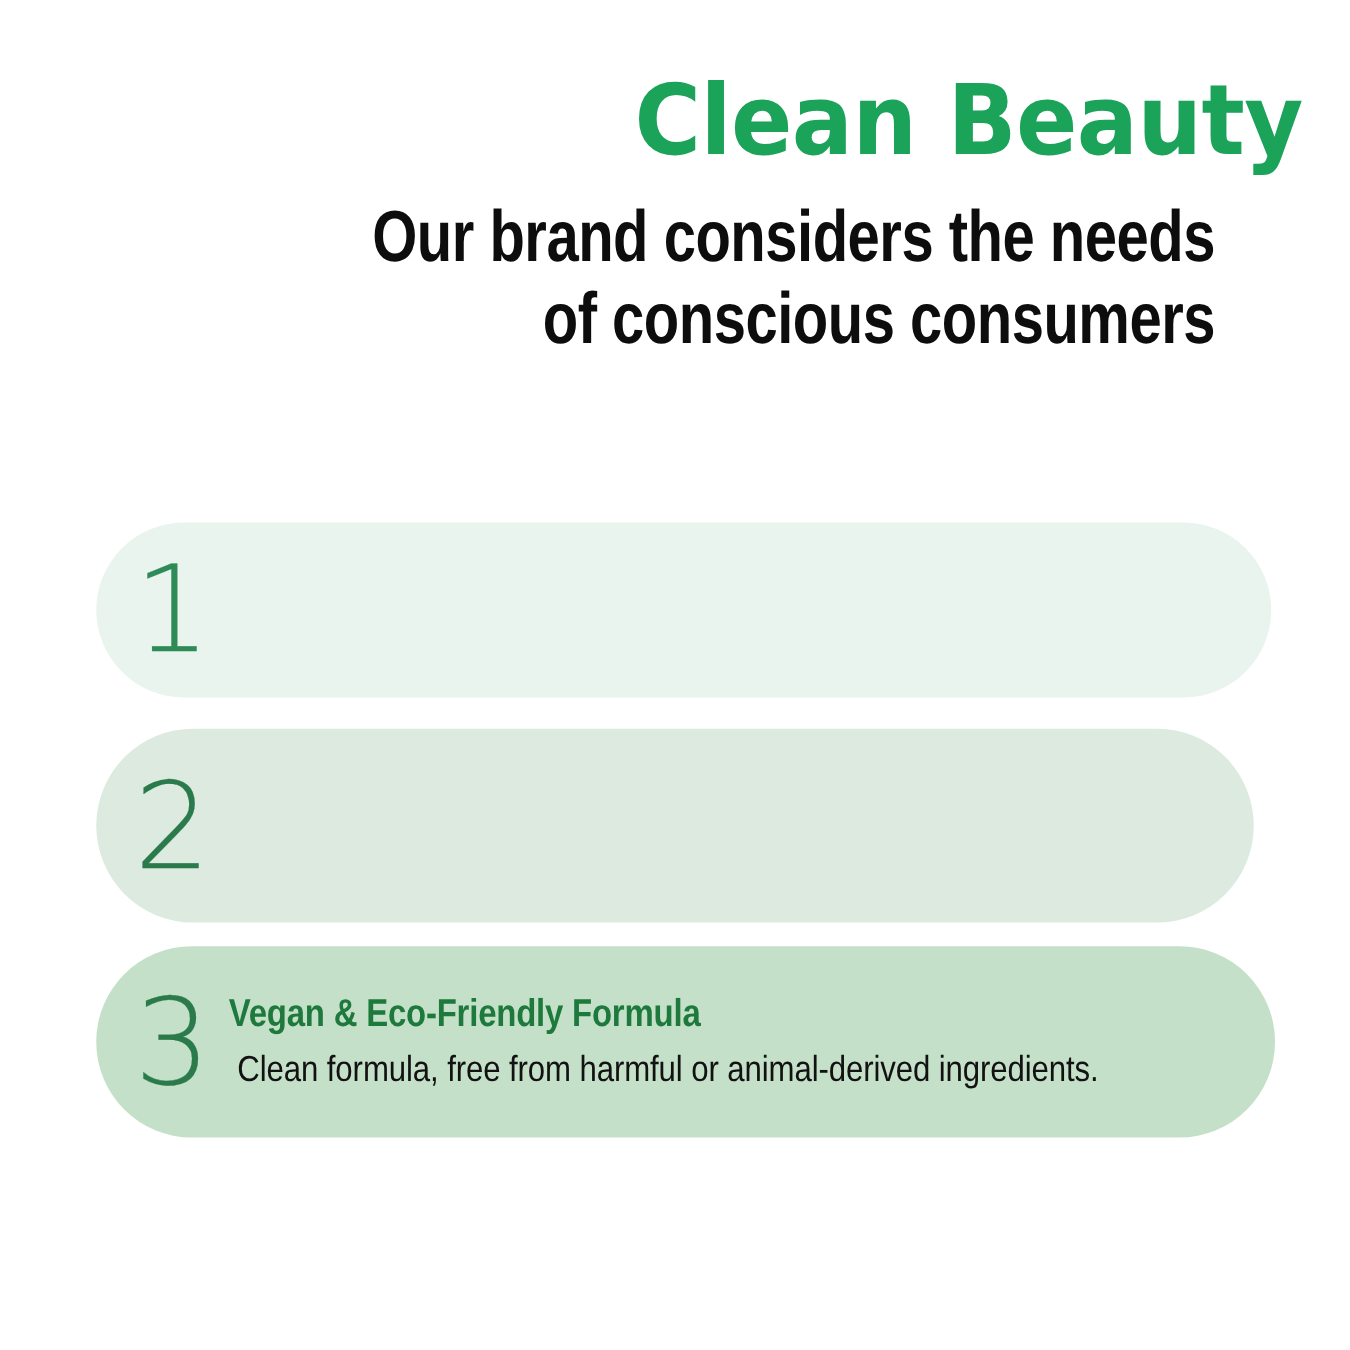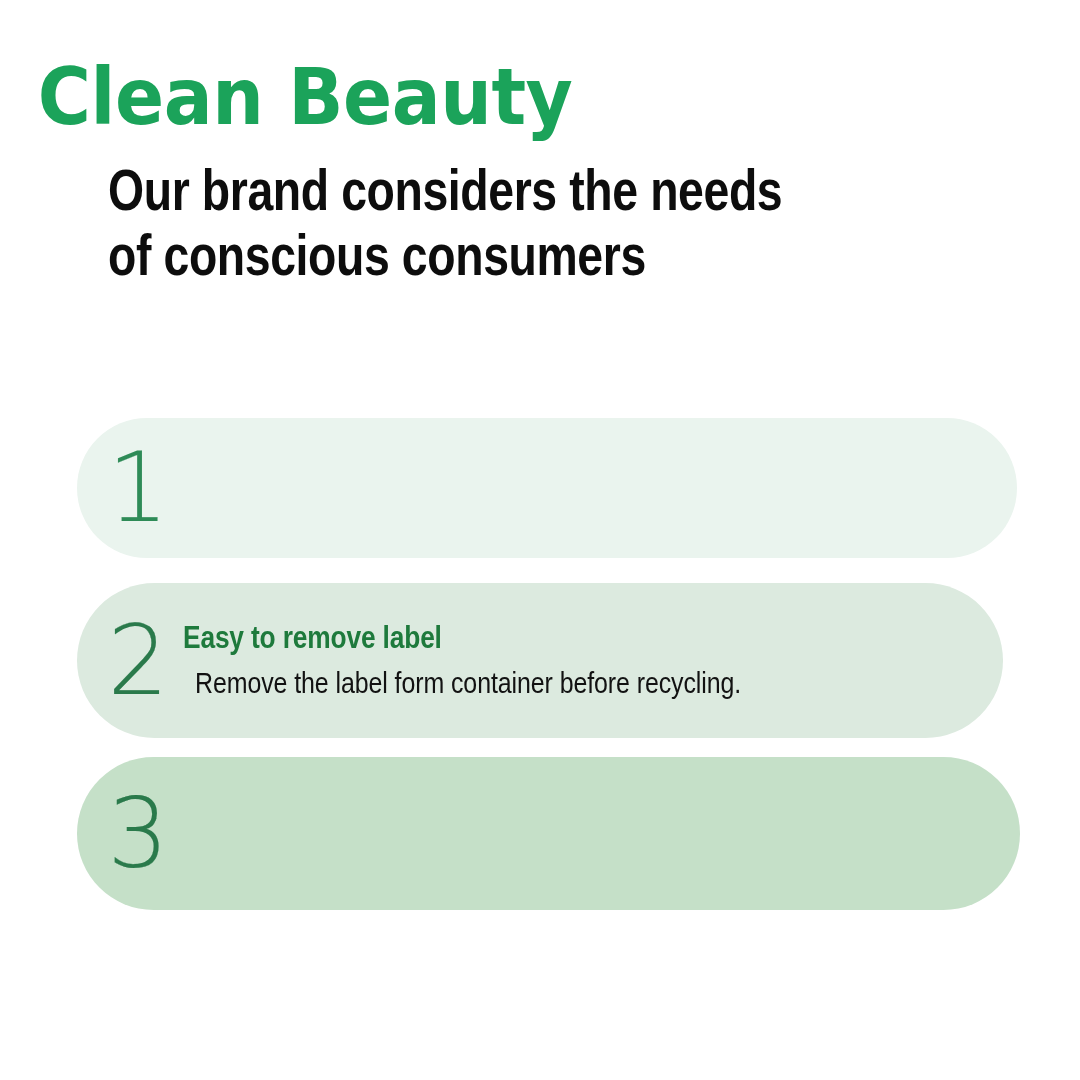--- a/index.html
+++ b/index.html
@@ -20,21 +20,21 @@
     width: 1080px;
     height: 1080px;
   }
 
   
   .header {
     position: absolute;
     top: 0;
     left: 0;
     width: 1080px;
-    text-align: left;
+    text-align: right;
   }
 
   .title {
     margin: 0;
     padding-top: 58px;
     font-size: 78px;
     font-weight: bold;
     line-height: 1.0;
     letter-spacing: -0.5px;
     color: #1BA35A;
@@ -168,24 +168,24 @@
   </div>
 
   <div class="cards">
 
     <div class="card card-1">
       <div class="card-num">1</div>
     </div>
 
     <div class="card card-2">
       <div class="card-num">2</div>
-      <div class="card-body">
-        <div class="card-heading">Easy to remove label</div>
-        <div class="card-text">Remove the label form container before recycling.</div>
-      </div>
     </div>
 
     <div class="card card-3">
       <div class="card-num">3</div>
+      <div class="card-body">
+        <div class="card-heading">Vegan &amp; Eco-Friendly Formula</div>
+        <div class="card-text">Clean formula, free from harmful or animal-derived ingredients.</div>
+      </div>
     </div>
 
   </div>
 </div>
 
 </body></html>

